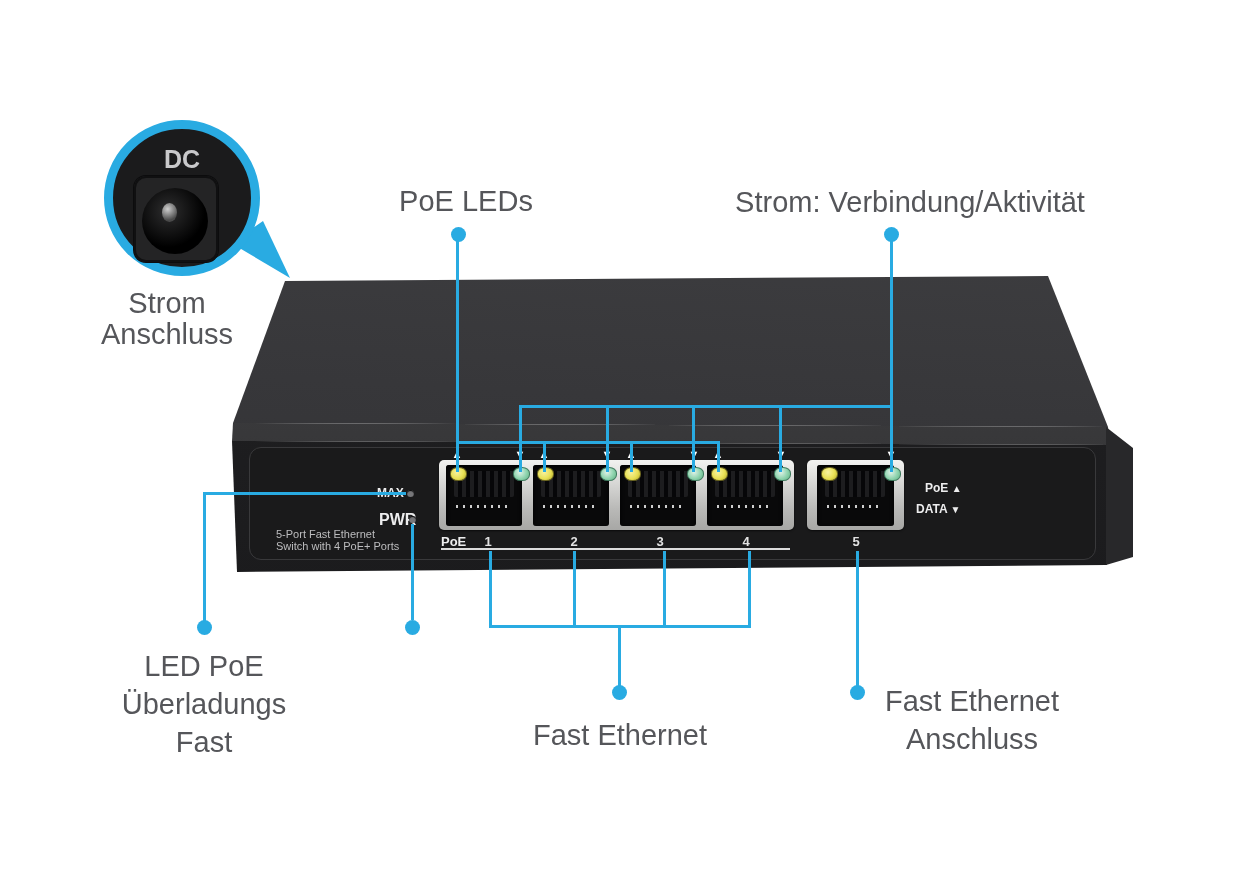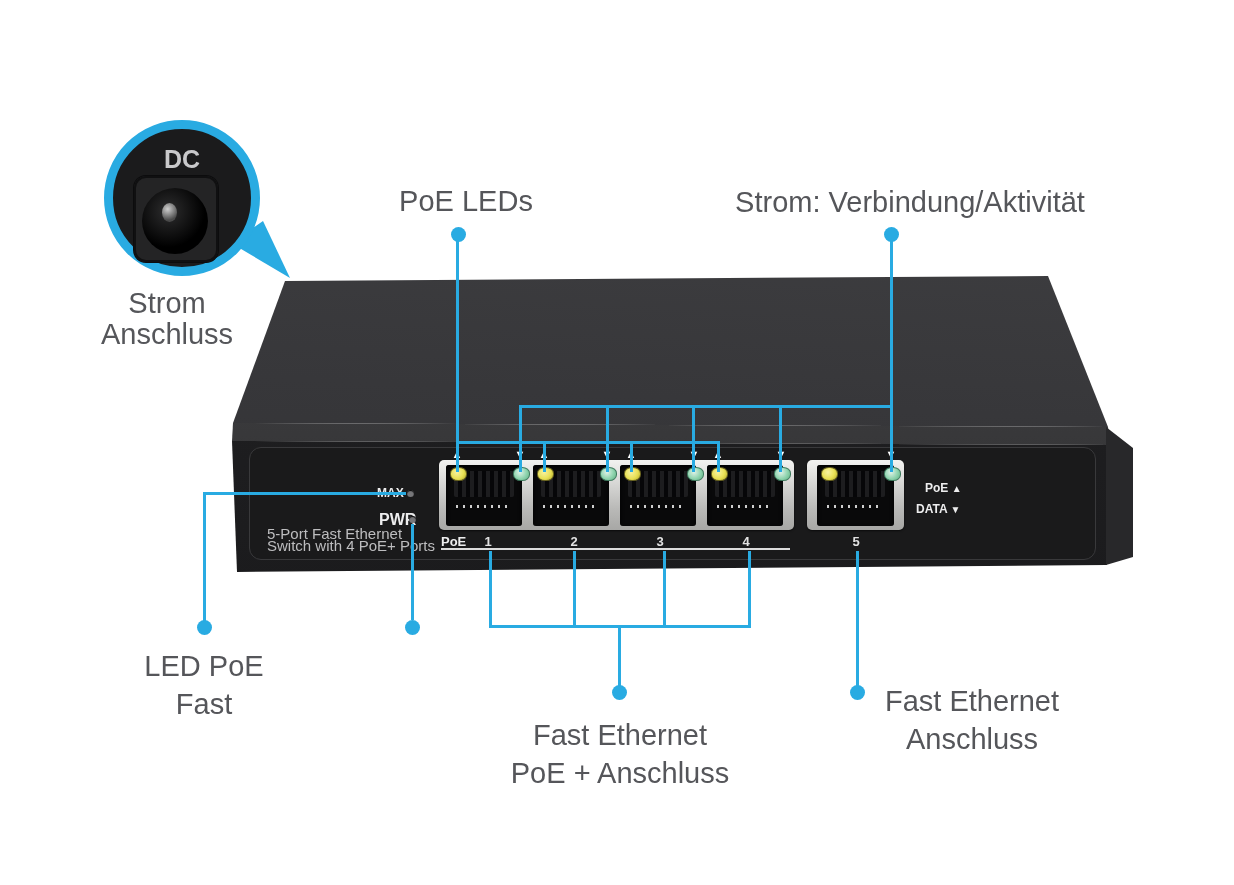--- a/index.html
+++ b/index.html
@@ -57,21 +57,21 @@
               background:#28282a;z-index:7;"></div>
 
   <div class="abs" style="left:249px;top:447px;width:845px;height:111px;border-radius:12px;
               background:#1a1a1b;border:1px solid #39393b;z-index:8;"></div>
 
   <div class="paneltext" style="left:377px;top:486px;font-size:12px;">MAX</div>
   <div class="ledDot" style="left:407px;top:490px;"></div>
   <div class="paneltext" style="left:379px;top:511px;font-size:16px;">PWR</div>
   <div class="ledDot" style="left:409px;top:516px;"></div>
 
-  <div class="abs" style="left:267px;top:528px;color:#bdbdbf;font-size:15px;line-height:12px;z-index:12;">
+  <div class="abs" style="left:276px;top:528px;color:#bdbdbf;font-size:11px;line-height:12px;z-index:12;">
     <span class="ln" style="display:block;">5-Port Fast Ethernet</span>
     <span class="ln" style="display:block;">Switch with 4 PoE+ Ports</span>
   </div>
 
   <div class="bezel" style="left:439px;top:460px;width:355px;height:70px;"></div>
 
   <div class="cutout" style="left:446px;">
     <div class="teeth"></div>
     <div class="pins"></div>
   </div>
@@ -182,27 +182,27 @@
 
   <div class="lbl" style="left:910px;top:183px;">Strom: Verbindung/Aktivität</div>
 
   <div class="lbl" style="left:167px;top:288px;line-height:31px;">
     <span class="ln">Strom</span>
     <span class="ln">Anschluss</span>
   </div>
 
   <div class="lbl" style="left:204px;top:647px;">
     <span class="ln">LED PoE</span>
+    <span class="ln">Überladungs</span>
     <span class="ln">Fast</span>
   </div>
 
 
   <div class="lbl" style="left:620px;top:716px;">
     <span class="ln">Fast Ethernet</span>
-    <span class="ln">PoE + Anschluss</span>
   </div>
 
   <div class="lbl" style="left:972px;top:682px;">
     <span class="ln">Fast Ethernet</span>
     <span class="ln">Anschluss</span>
   </div>
 
 </div>
 
 </body></html>

